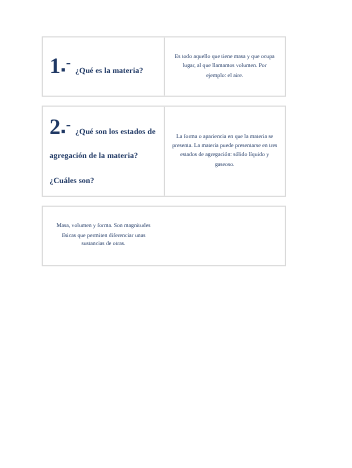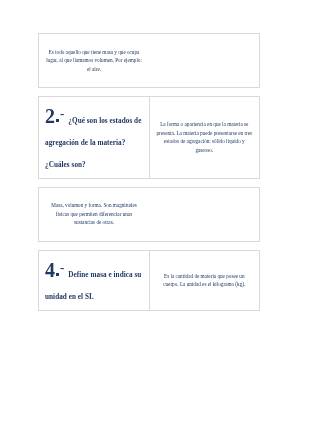--- a/index.html
+++ b/index.html
@@ -95,20 +95,26 @@
     width: 100%;
   }
 </style>
 </head>
 <body>
 
 <div id="page">
   <div id="card-list">
 
     <div class="qa-card">
+      <div class="question-cell">
+        <div class="q-inner">
+          <span class="q-number">1</span><span class="q-bullet"></span><span class="q-dash">-</span>
+          <span class="q-text">¿Qué es la materia?</span>
+        </div>
+      </div>
       <div class="answer-cell">
         <div class="a-text">Es todo aquello que tiene masa y que ocupa lugar, al que llamamos volumen. Por ejemplo: el aire.</div>
       </div>
     </div>
 
     <div class="qa-card">
       <div class="question-cell">
         <div class="q-inner">
           <span class="q-number">2</span><span class="q-bullet"></span><span class="q-dash">-</span>
           <span class="q-text">¿Qué son los estados de agregación de la materia? ¿Cuáles son?</span>
@@ -118,26 +124,15 @@
         <div class="a-text">La forma o apariencia en que la materia se presenta. La materia puede presentarse en tres estados de agregación: sólido líquido y gaseoso.</div>
       </div>
     </div>
 
     <div class="qa-card">
       <div class="answer-cell">
         <div class="a-text">Masa, volumen y forma. Son magnitudes físicas que permiten diferenciar unas sustancias de otras.</div>
       </div>
     </div>
 
-    <div class="qa-card">
-      <div class="question-cell">
-        <div class="q-inner">
-          <span class="q-number">4</span><span class="q-bullet"></span><span class="q-dash">-</span>
-          <span class="q-text">Define masa e indica su unidad en el SI.</span>
-        </div>
-      </div>
-      <div class="answer-cell">
-        <div class="a-text">Es la cantidad de materia que posee un cuerpo. La unidad es el kilogramo (kg).</div>
-      </div>
-    </div>
 
   </div>
 </div>
 
 </body></html>

